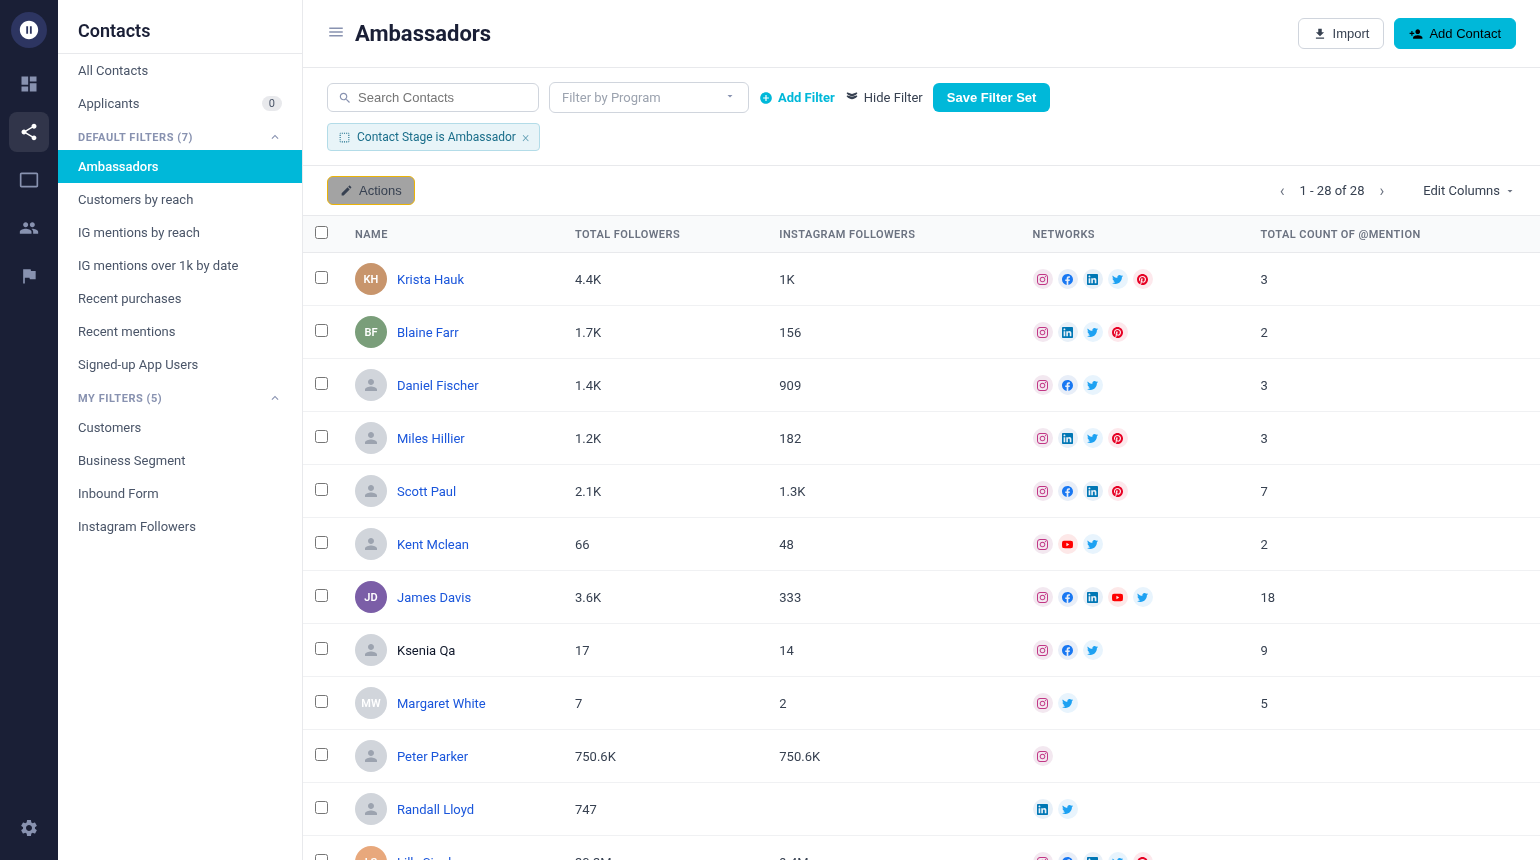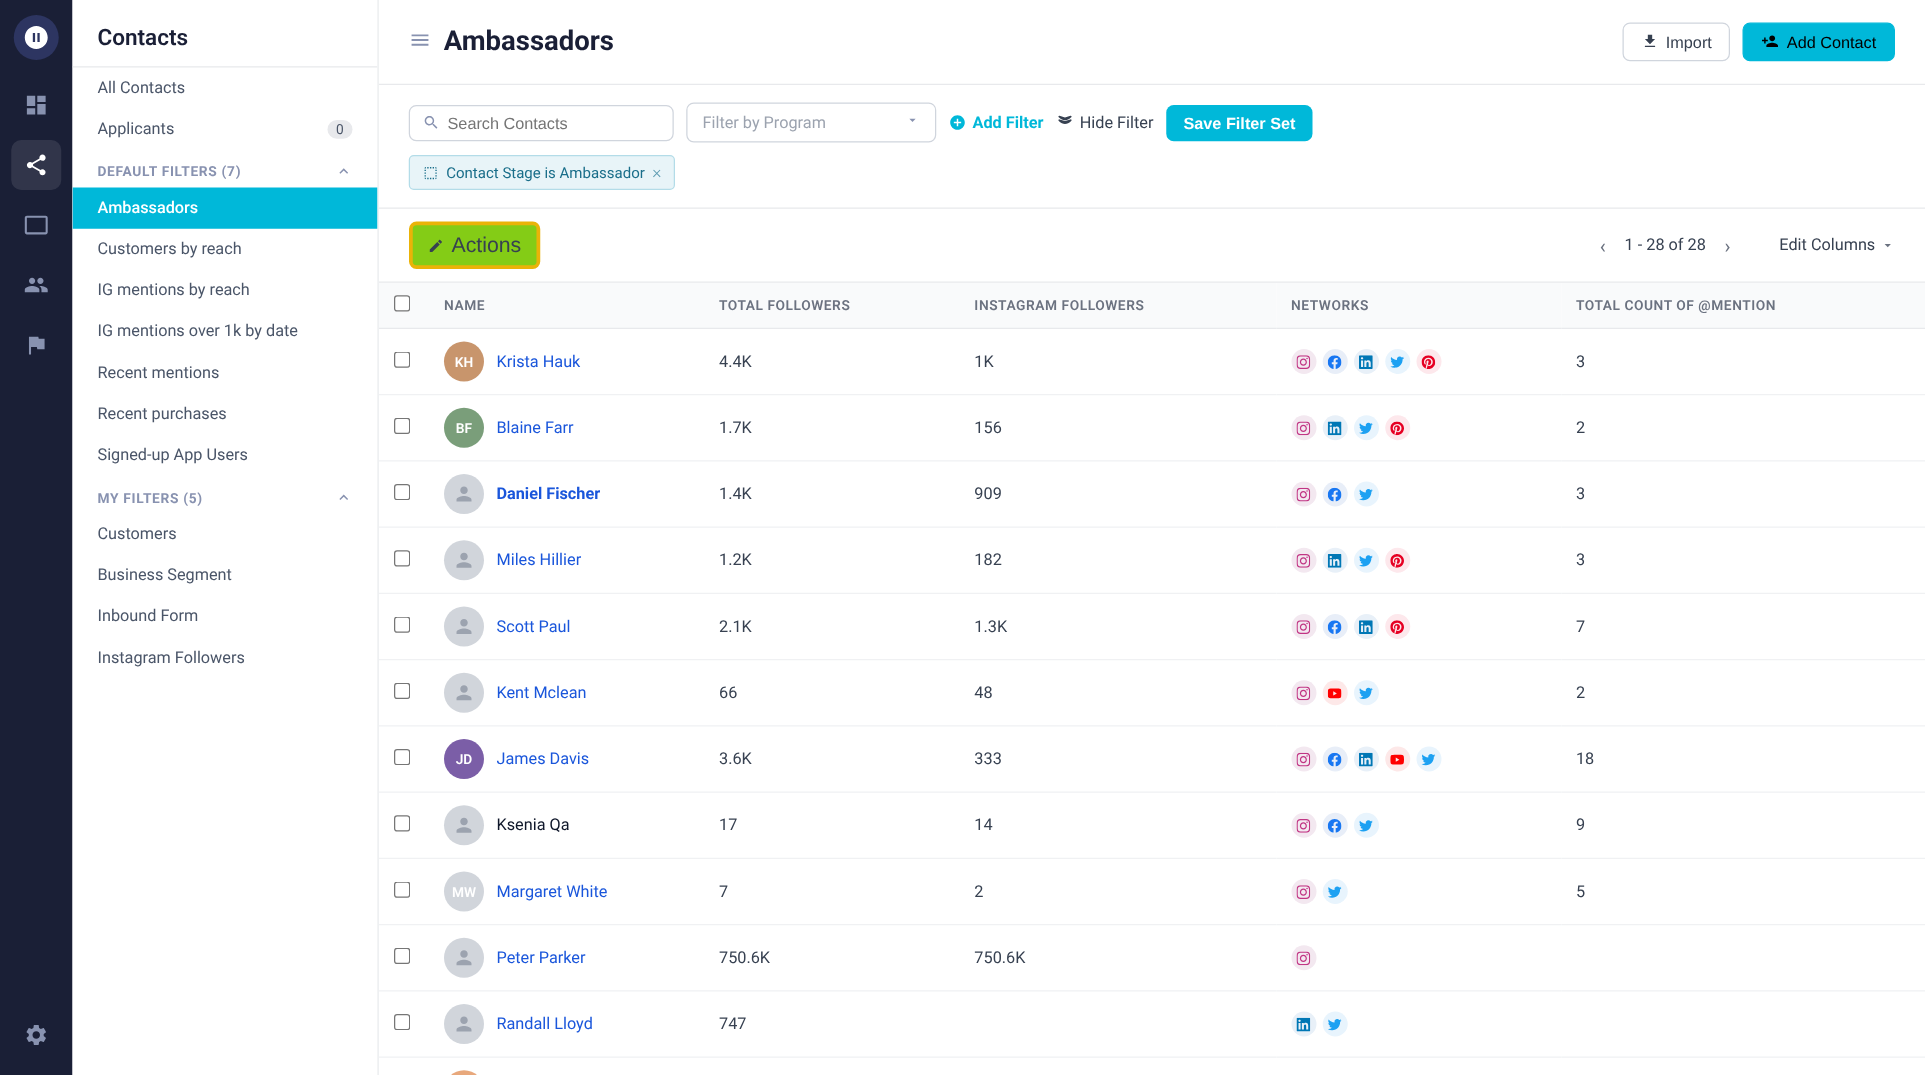--- a/index.html
+++ b/index.html
@@ -114,21 +114,21 @@
       font-size: 22px;
       font-weight: 700;
       color: #1a1f36;
     }
     .main-header-actions {
       display: flex;
       gap: 10px;
     }
     .btn {
       display: flex;
-      align-items: flex-start;
+      align-items: flex-end;
       gap: 6px;
       padding: 7px 14px;
       border-radius: 6px;
       cursor: pointer;
       font-size: 13px;
       font-weight: 500;
       border: 1px solid #d0d5dd;
       background: white;
       color: #374151;
     }
@@ -233,27 +233,27 @@
       padding: 10px 24px;
       border-bottom: 1px solid #e8e9ec;
       gap: 12px;
       position: sticky;
       top: 0;
       background: white;
       z-index: 10;
     }
     .actions-btn {
       display: flex; align-items: center; gap: 6px;
-      border: 3px solid #eab308;
+      border: 1px solid #eab308;
       border-radius: 6px;
       padding: 6px 12px;
       cursor: pointer;
-      font-size: 17px;
+      font-size: 13px;
       color: #374151;
-      background: #84cc16;
+      background: #a3a3a3;
     }
     .actions-btn svg { width: 13px; height: 13px; fill: #374151; }
     .pagination {
       margin-left: auto;
       display: flex;
       align-items: center;
       gap: 8px;
       font-size: 13px;
       color: #374151;
     }
@@ -406,24 +406,24 @@
   <div class="sidebar-item">
     <span>Customers by reach</span>
   </div>
   <div class="sidebar-item">
     <span>IG mentions by reach</span>
   </div>
   <div class="sidebar-item">
     <span>IG mentions over 1k by date</span>
   </div>
   <div class="sidebar-item">
+    <span>Recent purchases</span>
+  </div>
+  <div class="sidebar-item">
     <span>Recent mentions</span>
-  </div>
-  <div class="sidebar-item">
-    <span>Recent purchases</span>
   </div>
   <div class="sidebar-item">
     <span>Signed-up App Users</span>
   </div>
 
   <div class="sidebar-section-header">
     <span>MY FILTERS (5)</span>
     <svg viewBox="0 0 24 24">
         <path d="M7.41 15.41L12 10.83l4.59 4.58L18 14l-6-6-6 6z"></path>
       </svg>
@@ -629,21 +629,21 @@
           </tr>
           <tr>
             <td><input type="checkbox" style=""></td>
             <td>
               <div class="contact-cell">
                 <div class="avatar" style="background:#d1d5db;">
                   <svg viewBox="0 0 24 24" width="18" height="18" fill="#9ca3af">
                     <path d="M12 12c2.21 0 4-1.79 4-4s-1.79-4-4-4-4 1.79-4 4 1.79 4 4 4zm0 2c-2.67 0-8 1.34-8 4v2h16v-2c0-2.66-5.33-4-8-4z"></path>
                   </svg>
                 </div>
-                <span style="cursor:pointer;color:#1a56db;font-weight:bold;">Daniel Fischer</span>
+                <span style="cursor:pointer;color:#1a56db;">Daniel Fischer</span>
               </div>
             </td>
             <td>1.4K</td>
             <td>909</td>
             <td>
               <div class="social-icons">
                 <span class="social-icon ig" title="ig">
                   <svg viewBox="0 0 24 24" width="11" height="11" fill="currentColor">
                     <path d="M12 2.163c3.204 0 3.584.012 4.85.07 3.252.148 4.771 1.691 4.919 4.919.058 1.265.069 1.645.069 4.849 0 3.205-.012 3.584-.069 4.849-.149 3.225-1.664 4.771-4.919 4.919-1.266.058-1.644.07-4.85.07-3.204 0-3.584-.012-4.849-.07-3.26-.149-4.771-1.699-4.919-4.92-.058-1.265-.07-1.644-.07-4.849 0-3.204.013-3.583.07-4.849.149-3.227 1.664-4.771 4.919-4.919 1.266-.057 1.645-.069 4.849-.069zm0-2.163c-3.259 0-3.667.014-4.947.072-4.358.2-6.78 2.618-6.98 6.98-.059 1.281-.073 1.689-.073 4.948 0 3.259.014 3.668.072 4.948.2 4.358 2.618 6.78 6.98 6.98 1.281.058 1.689.072 4.948.072 3.259 0 3.668-.014 4.948-.072 4.354-.2 6.782-2.618 6.979-6.98.059-1.28.073-1.689.073-4.948 0-3.259-.014-3.667-.072-4.947-.196-4.354-2.617-6.78-6.979-6.98-1.281-.059-1.69-.073-4.949-.073zm0 5.838c-3.403 0-6.162 2.759-6.162 6.162s2.759 6.163 6.162 6.163 6.162-2.759 6.162-6.163c0-3.403-2.759-6.162-6.162-6.162zm0 10.162c-2.209 0-4-1.79-4-4 0-2.209 1.791-4 4-4s4 1.791 4 4c0 2.21-1.791 4-4 4zm6.406-11.845c-.796 0-1.441.645-1.441 1.44s.645 1.44 1.441 1.44c.795 0 1.439-.645 1.439-1.44s-.644-1.44-1.439-1.44z"></path>
                   </svg>

